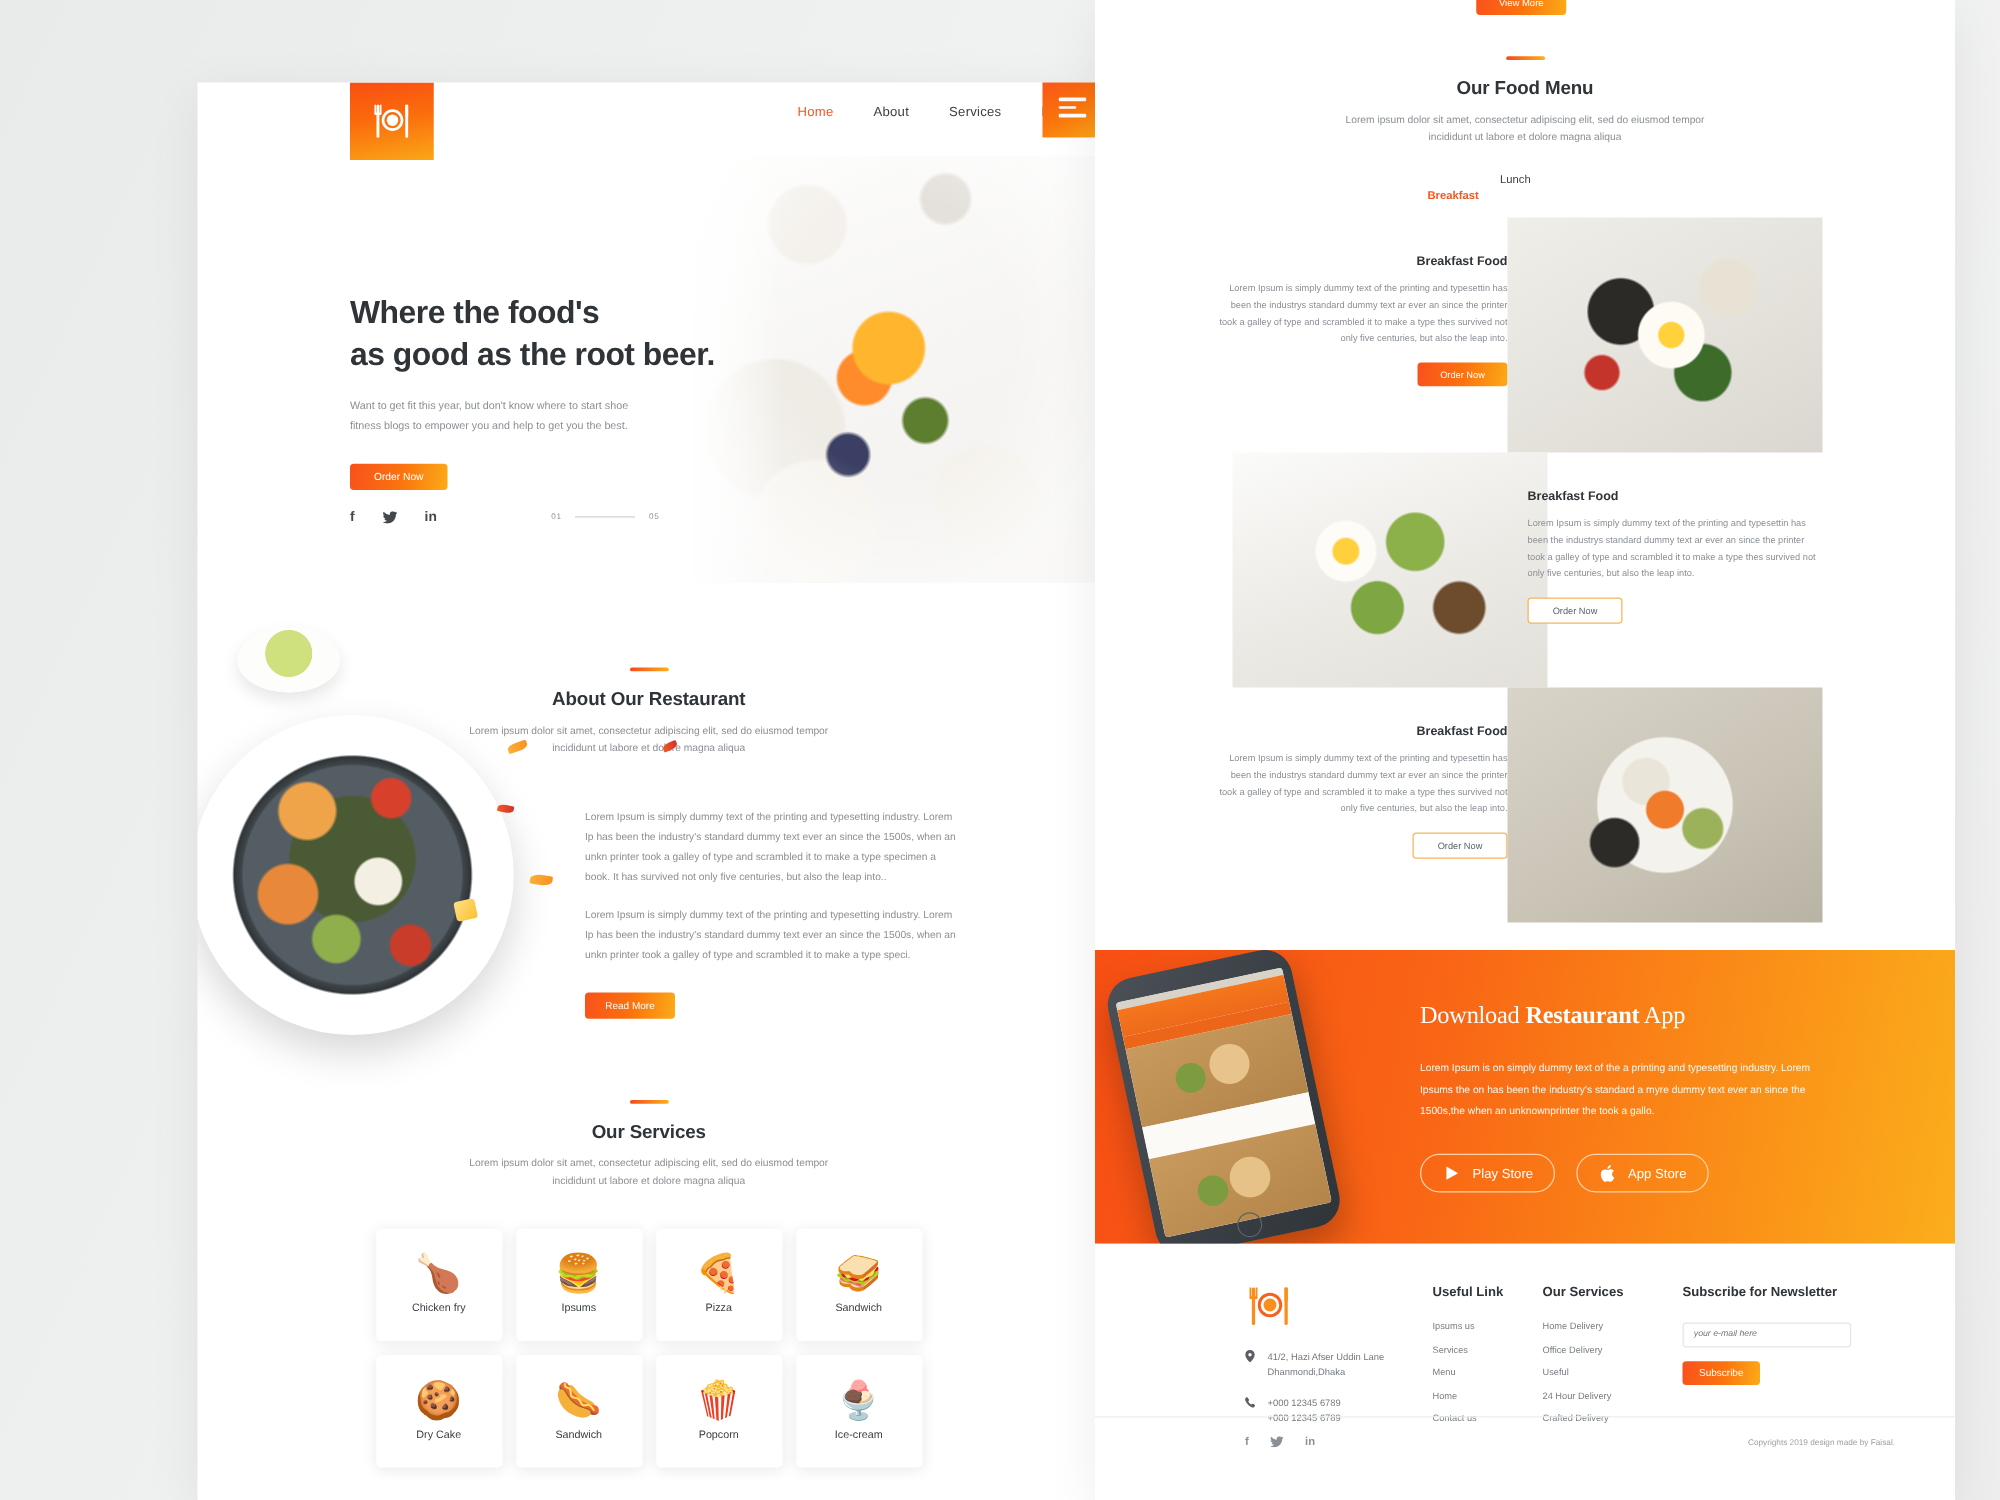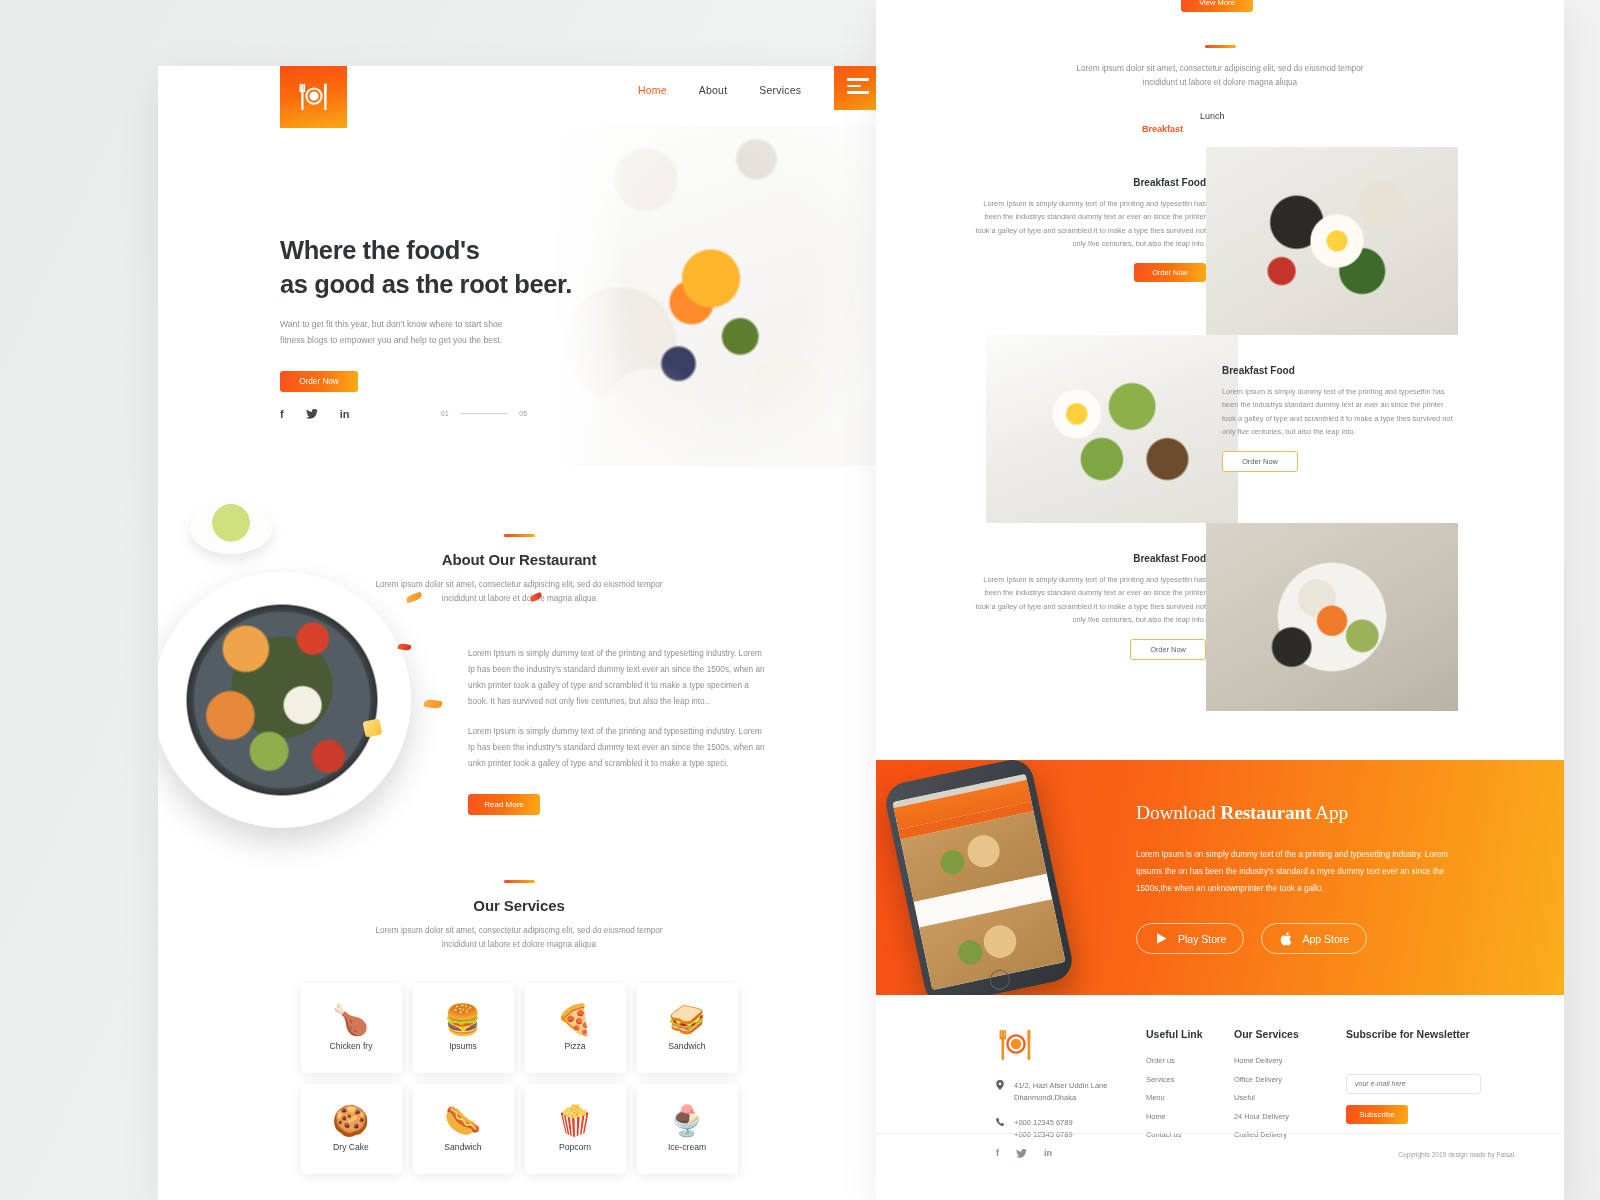--- a/index.html
+++ b/index.html
@@ -258,21 +258,21 @@
   .ft-inner { position:absolute; left:120px; top:33px; display:flex; gap:0; width:520px; }
   .ft-brand { width:150px; }
   .ft-logo-svg { width:40px; height:34px; display:block; margin-bottom:18px; }
   .ft-line { display:flex; gap:9px; margin-bottom:12px; font-size:7.5px; line-height:1.65; color:#74797e; }
   .ft-line .gi { width:9px; flex:0 0 9px; color:#5a5f64; }
   .ft-col { width:88px; }
   .ft-col.wide { width:112px; }
   .ft-col h4 { font-size:10.5px; font-weight:bold; color:#2f3438; margin-bottom:16px; }
   .ft-col a { display:block; font-size:7.4px; color:#787d82; text-decoration:none; margin-bottom:9.5px; }
   .ft-news { width:145px; }
-  .ft-news h4 { font-size:10.5px; font-weight:bold; color:#2f3438; margin-bottom:32px; white-space:nowrap; }
+  .ft-news h4 { font-size:10.5px; font-weight:bold; color:#2f3438; margin-bottom:16px; white-space:nowrap; }
   .ft-news input {
     width:135px; height:20px; border:1px solid #e3e5e7; border-radius:3px;
     padding:0 8px; font-size:7px; font-style:italic; color:#9aa0a5; outline:none;
     font-family:inherit; background:#fff;
   }
   .btn-subscribe { margin-top:11px; width:62px; height:19px; font-size:8px; }
   .ft-divider { position:absolute; left:0; top:138px; width:688px; height:1px; background:#eceeef; }
   .ft-bot { position:absolute; left:120px; top:154px; width:520px; display:flex; justify-content:space-between; align-items:center; }
   .ft-social { display:flex; gap:17px; }
   .ft-social span { font-size:9px; color:#8b9095; line-height:1; }
@@ -402,20 +402,21 @@
     </section>
   </div>
 
   <div class="col-right">
 
     <button class="btn-grad btn-viewmore-top">View More</button>
 
     <section class="menu-sec">
       <div class="sec-head">
         <div class="rule"></div>
+        <h2>Our Food Menu</h2>
         <p>Lorem ipsum dolor sit amet, consectetur adipiscing elit, sed do eiusmod tempor incididunt ut labore et dolore magna aliqua</p>
       </div>
 
       <div class="menu-tabs">
         <a href="#" class="tab-breakfast">Breakfast</a>
         <a href="#" class="tab-lunch">Lunch</a>
         <a href="#" class="tab-dinner">Dinner</a>
       </div>
 
       <div class="menu-row" style="margin-top:6px;">
@@ -512,21 +513,21 @@
             </span>
             <span>
               <span>+000 12345 6789</span><br>
               <span>+000 12345 6789</span>
             </span>
           </div>
         </div>
 
         <div class="ft-col">
           <h4>Useful Link</h4>
-          <a href="#">Order us</a>
+          <a href="#">Ipsums us</a>
           <a href="#">Services</a>
           <a href="#">Menu</a>
           <a href="#">Home</a>
           <a href="#">Contact us</a>
         </div>
 
         <div class="ft-col wide">
           <h4>Our Services</h4>
           <a href="#">Home Delivery</a>
           <a href="#">Office Delivery</a>

